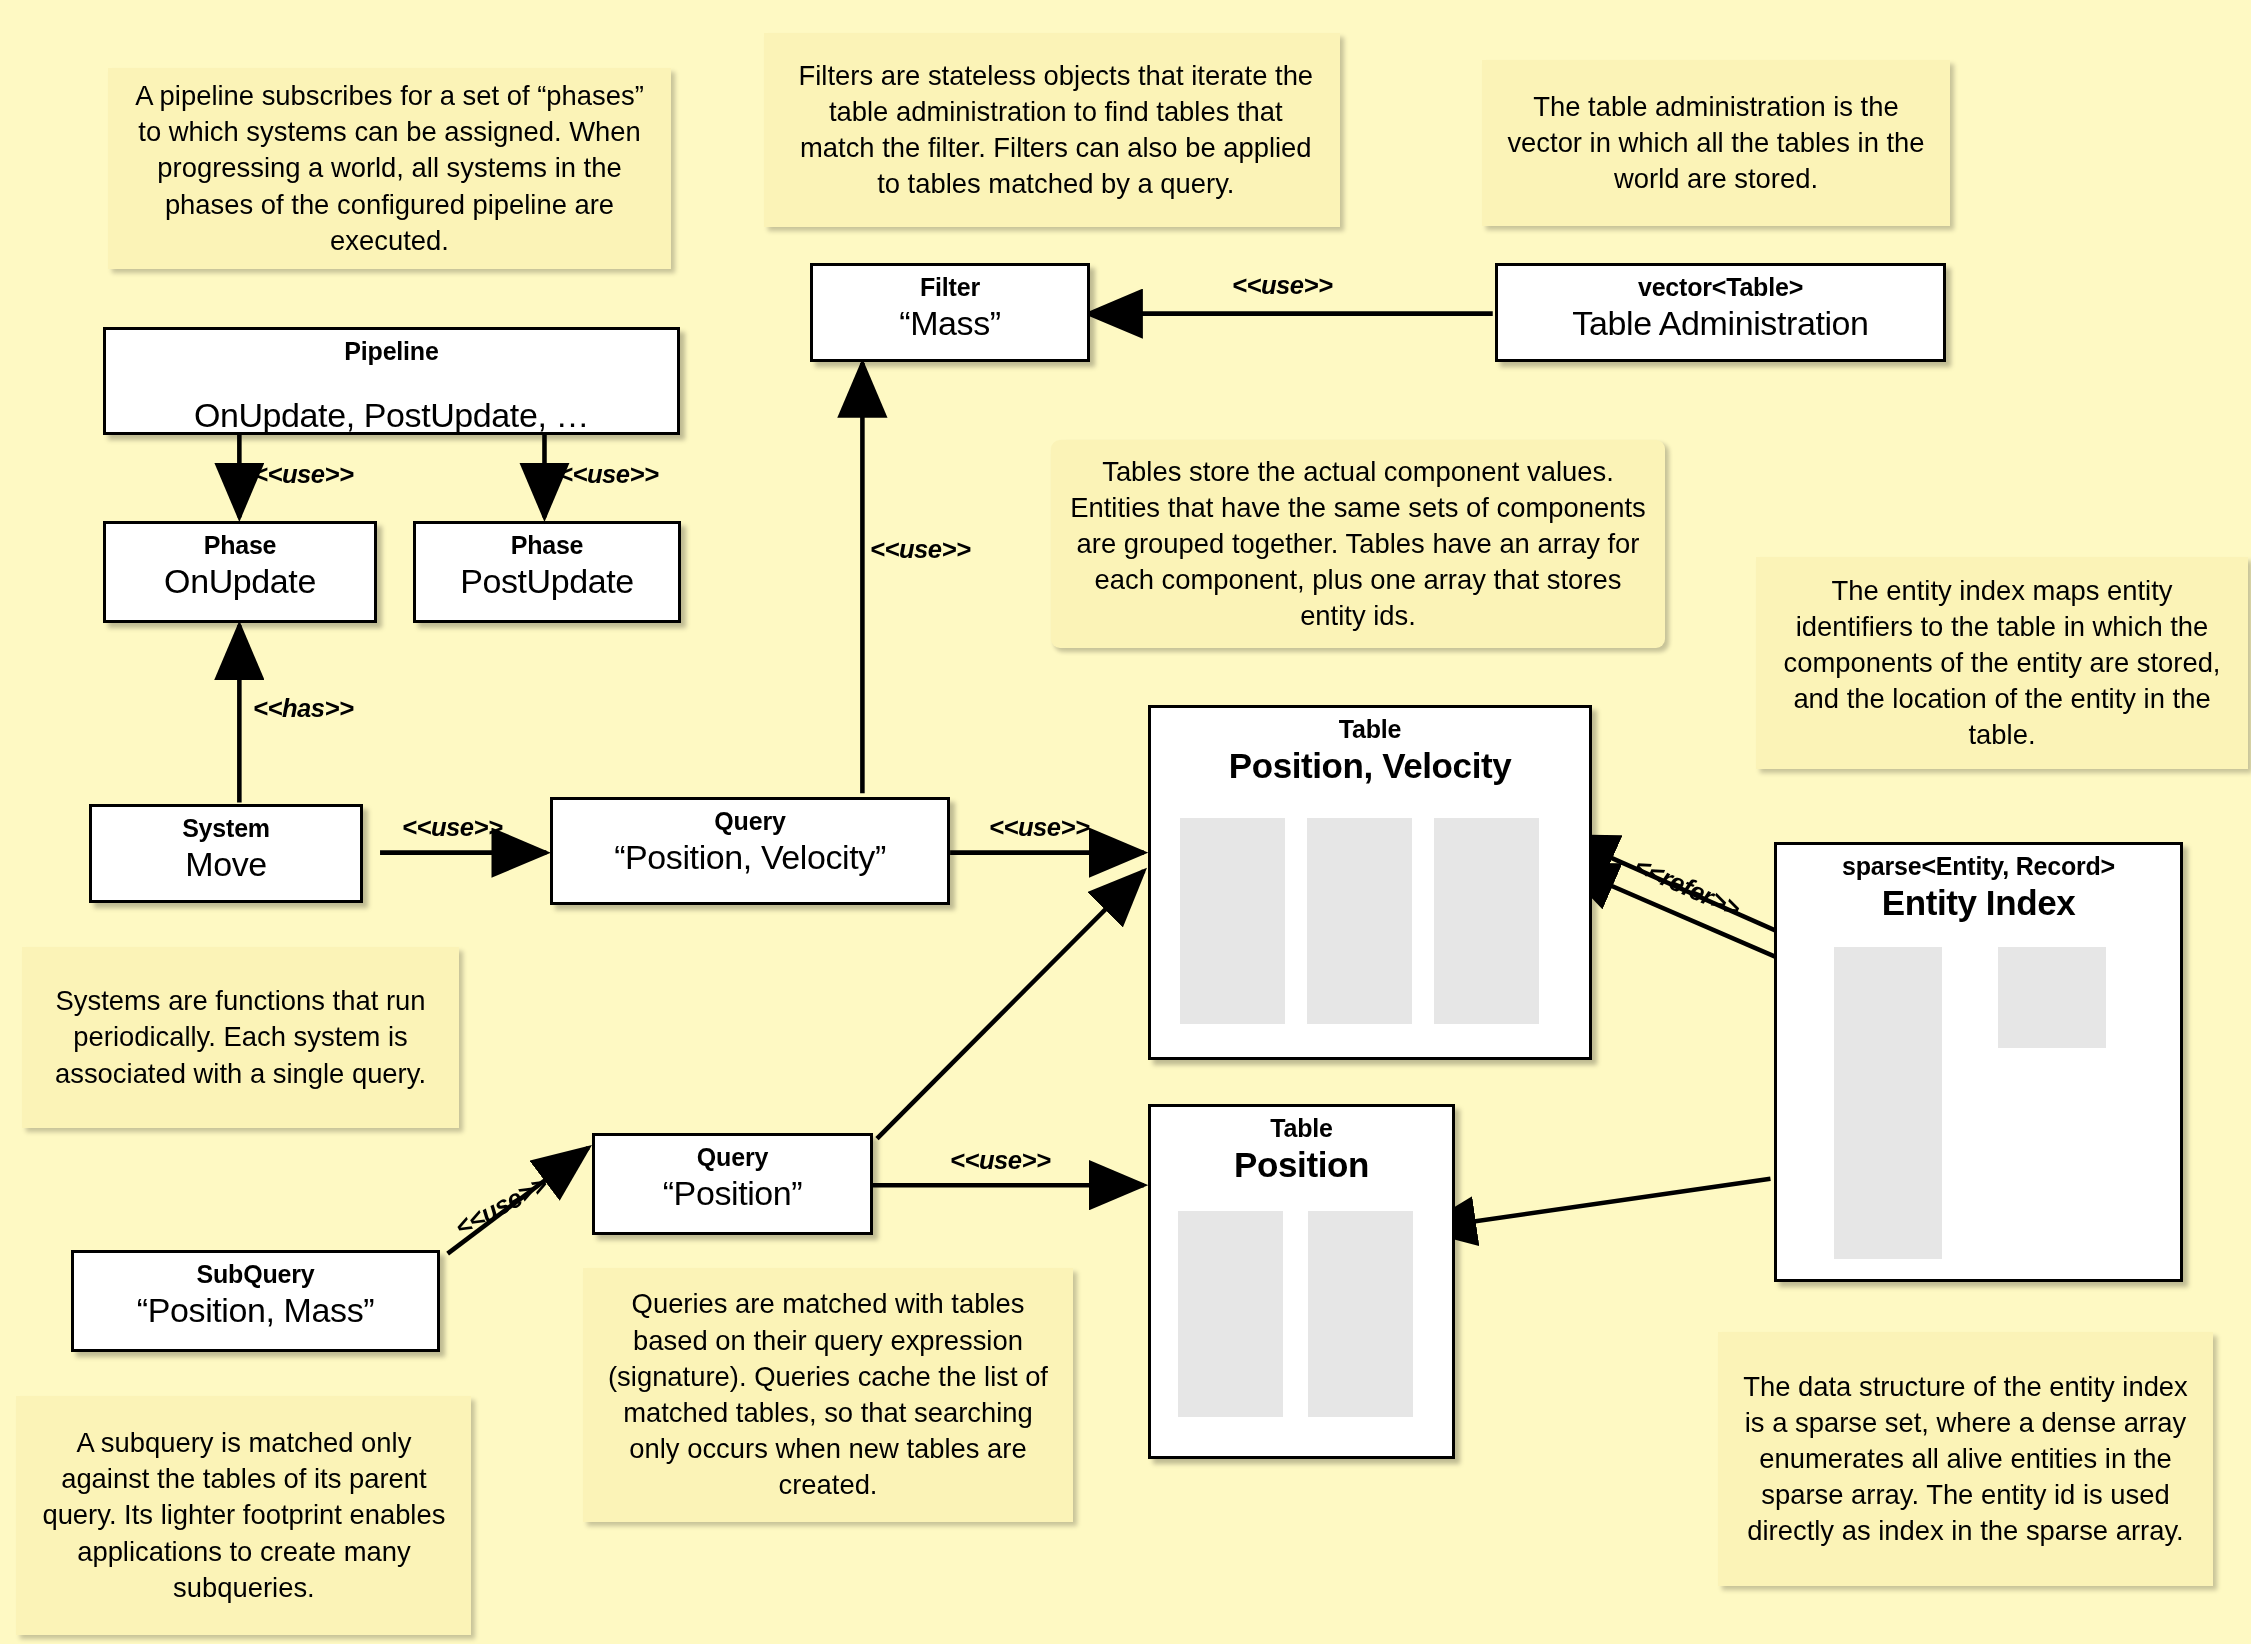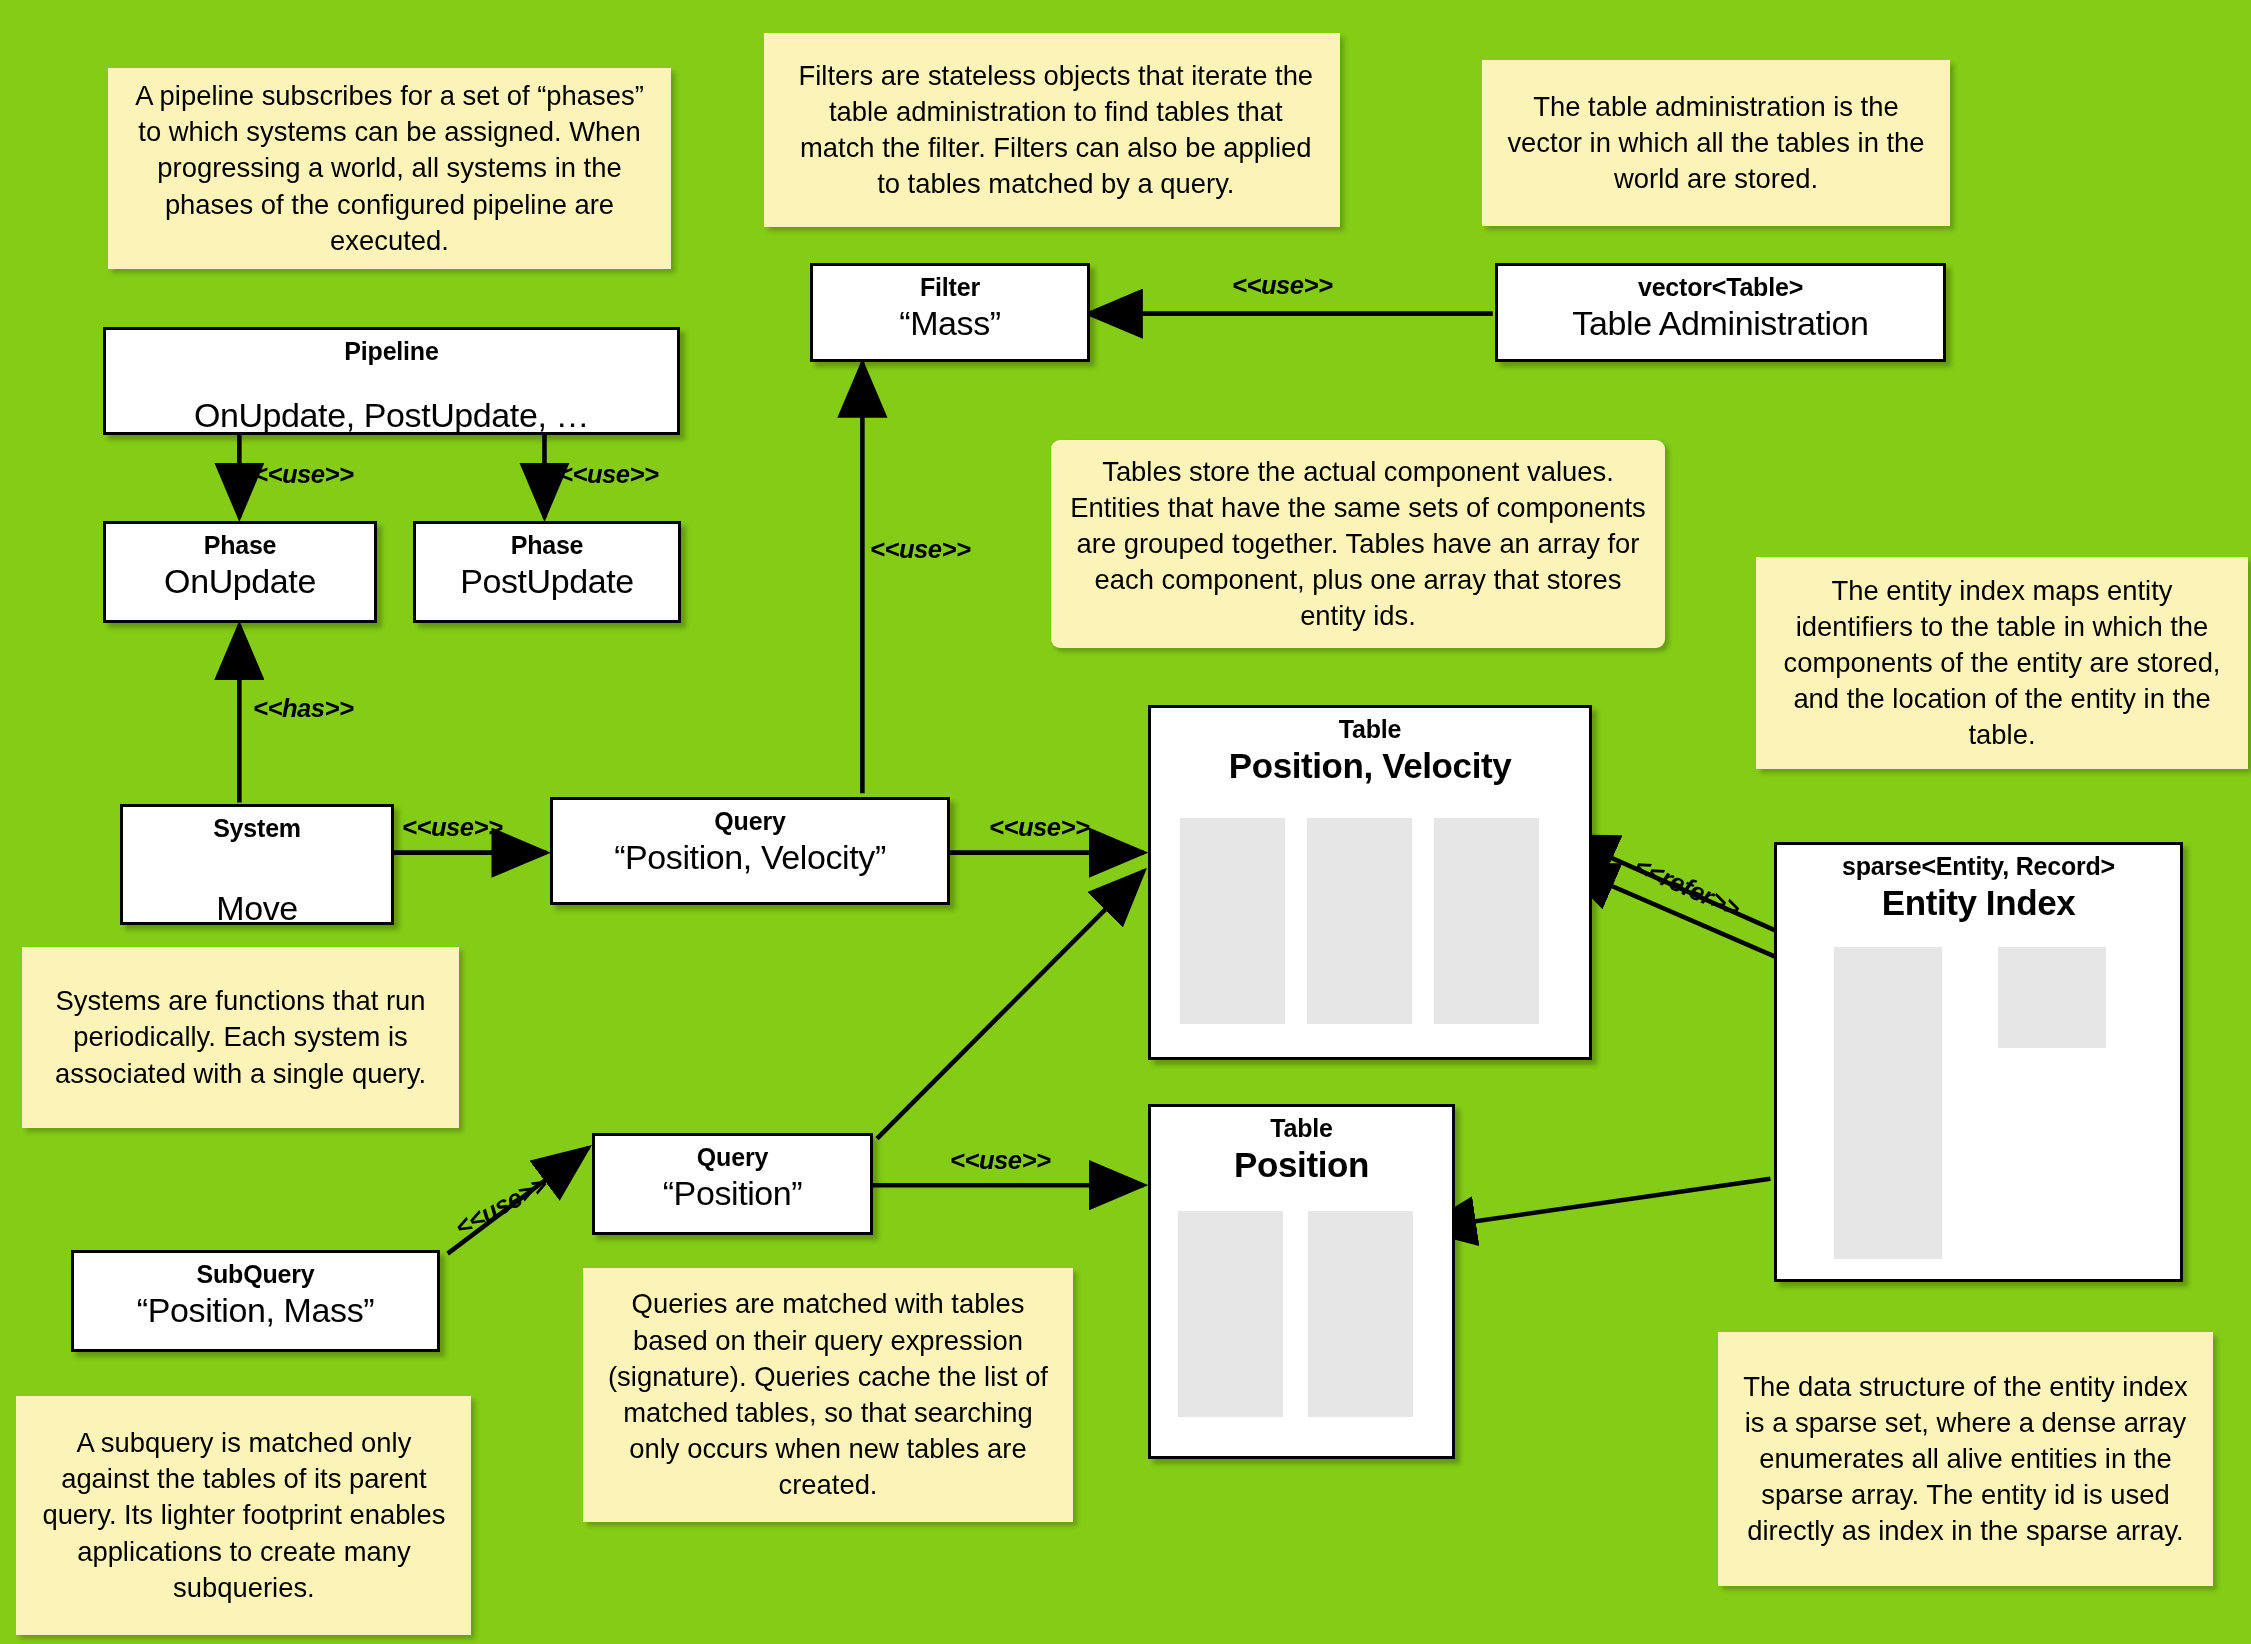--- a/index.html
+++ b/index.html
@@ -1,17 +1,17 @@
 <!DOCTYPE html>
 <html style="font-size:14.6px"><head>
 <meta charset="utf-8">
 <style>
   html,body{margin:0;padding:0;background:#ffffff;}
   body{font-family:"Liberation Sans","DejaVu Sans",sans-serif;-webkit-font-smoothing:antialiased;}
-  #canvas{position:relative;width:2251px;height:1645px;background:#84cc16;overflow:hidden;}
+  #canvas{position:relative;width:2251px;height:1645px;background:#fef9c3;overflow:hidden;}
 
   
   .note{
     position:absolute;
     background:#fbf3b7;
     color:#000;
     text-align:center;
     box-sizing:border-box;
     padding:12.8px 16.4px;
     font-size:27.4px;
@@ -134,21 +134,21 @@
   <div class="ubox" style="left:103px;top:521px;width:274px;height:102px;">
     <span class="stereo">Phase</span>
     <span class="title">OnUpdate</span>
   </div>
 
   <div class="ubox" style="left:413px;top:521px;width:268px;height:102px;">
     <span class="stereo">Phase</span>
     <span class="title">PostUpdate</span>
   </div>
 
-  <div class="ubox" style="left:120px;top:804px;width:274px;height:121px;gap:44px;">
+  <div class="ubox" style="left:89px;top:804px;width:274px;height:99px;">
     <span class="stereo">System</span>
     <span class="title">Move</span>
   </div>
 
   <div class="ubox" style="left:550px;top:797px;width:400px;height:108px;">
     <span class="stereo">Query</span>
     <span class="title">“Position, Velocity”</span>
   </div>
 
   <div class="ubox" style="left:592px;top:1133px;width:281px;height:102px;">

